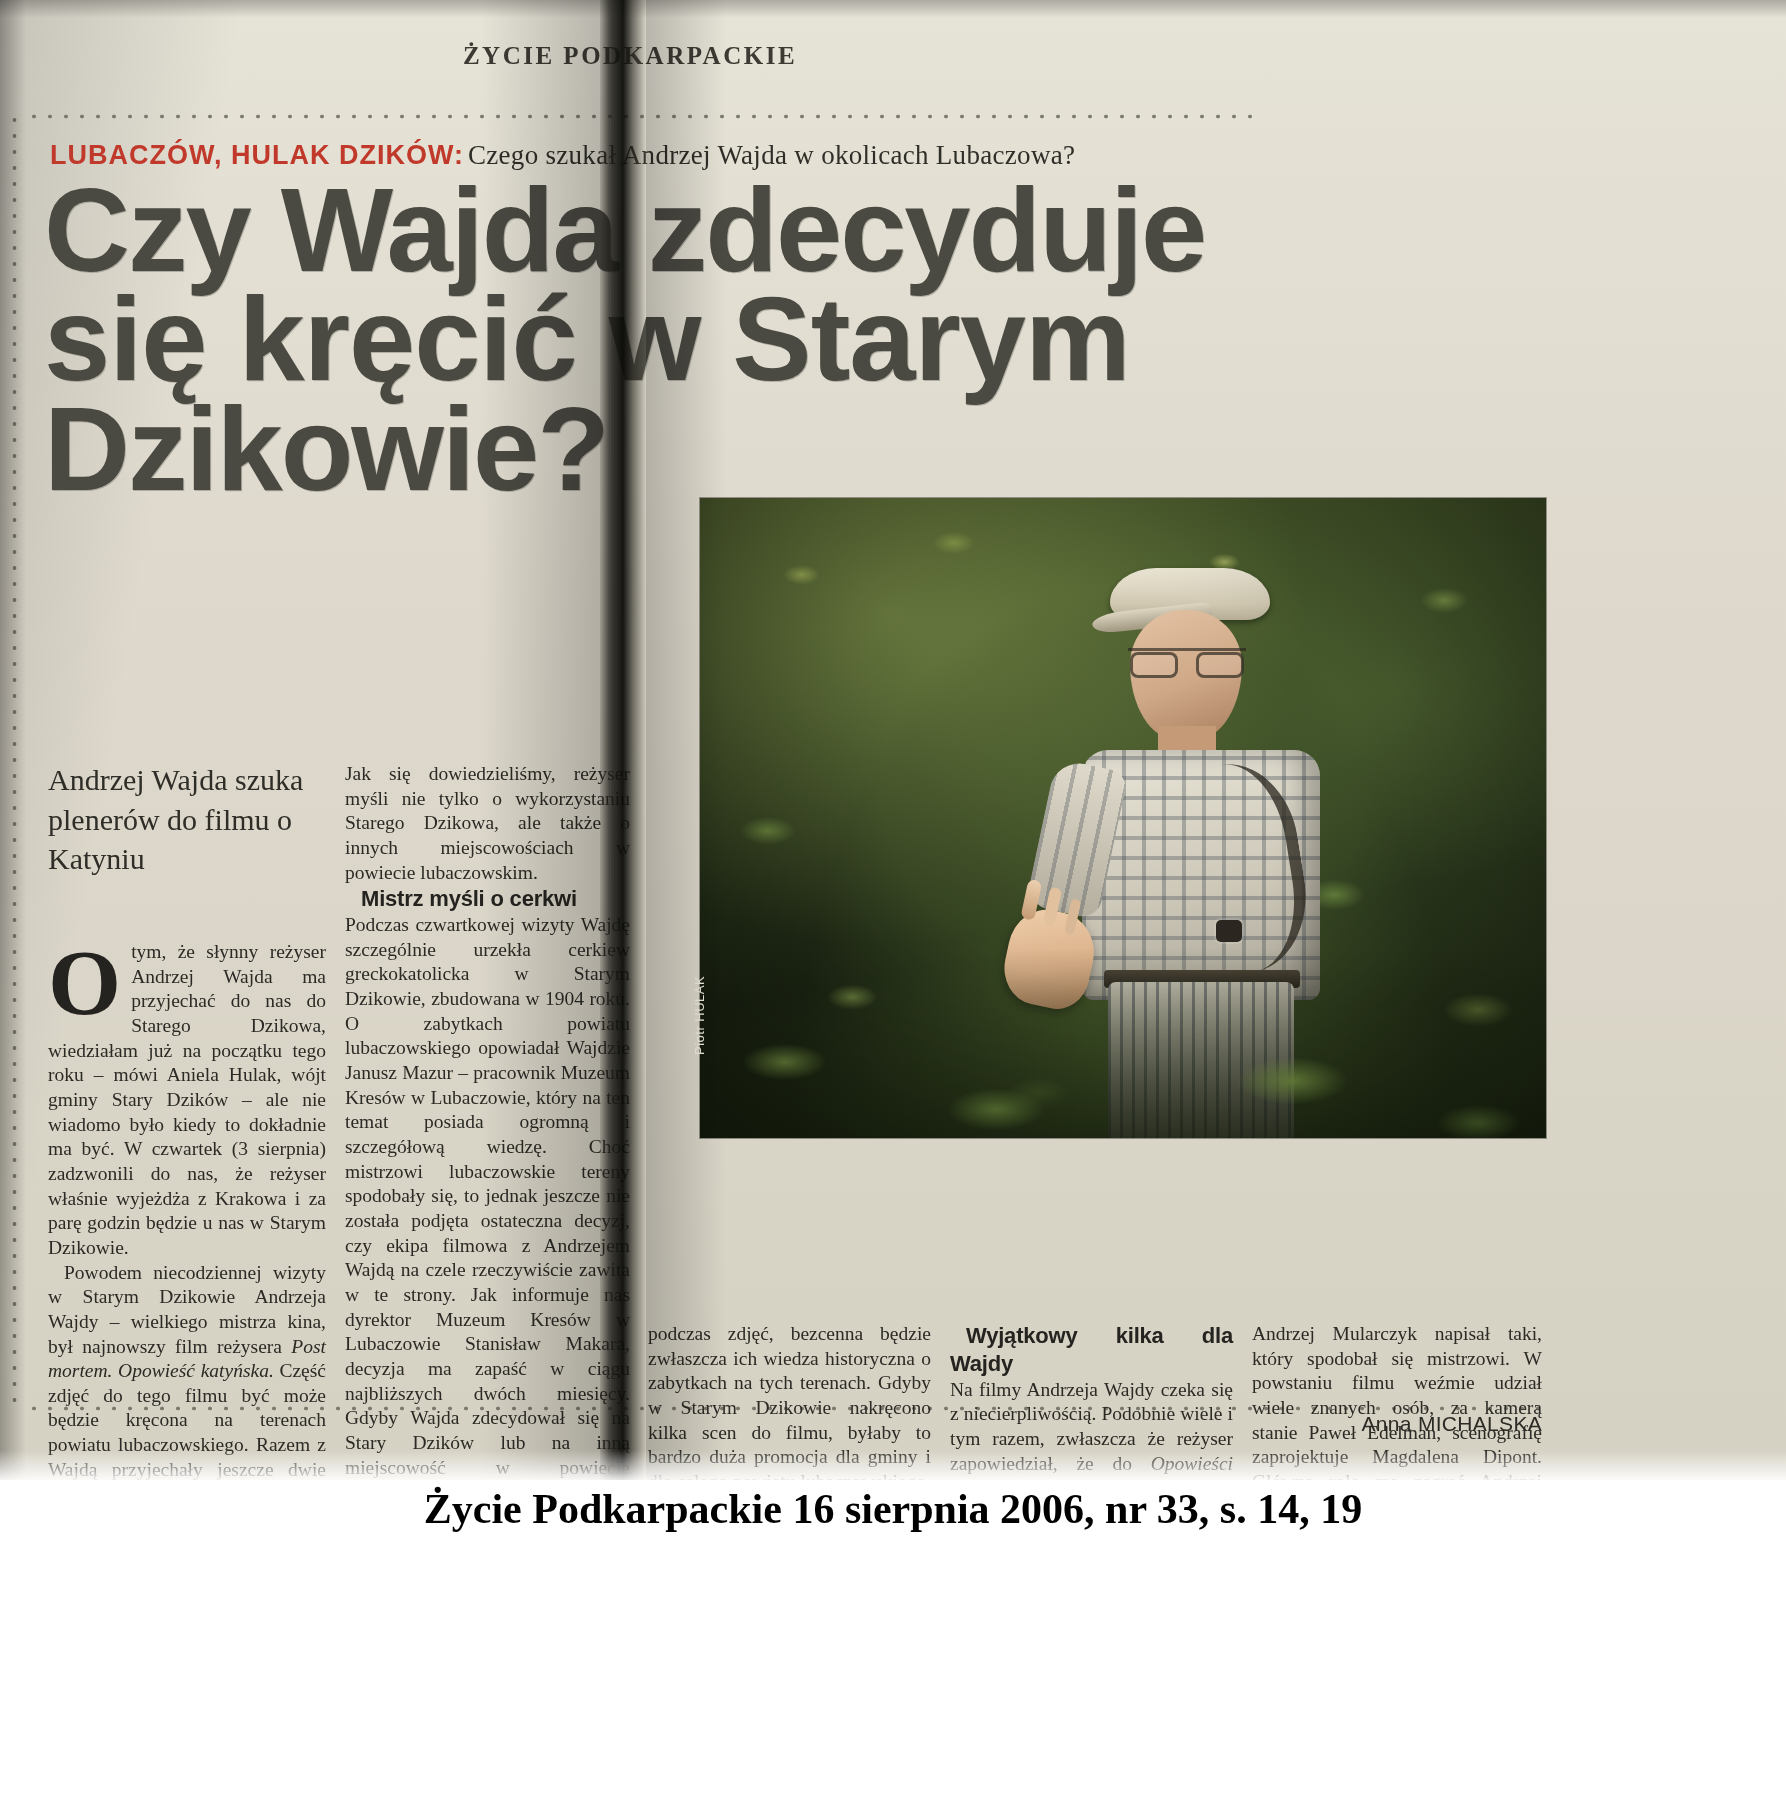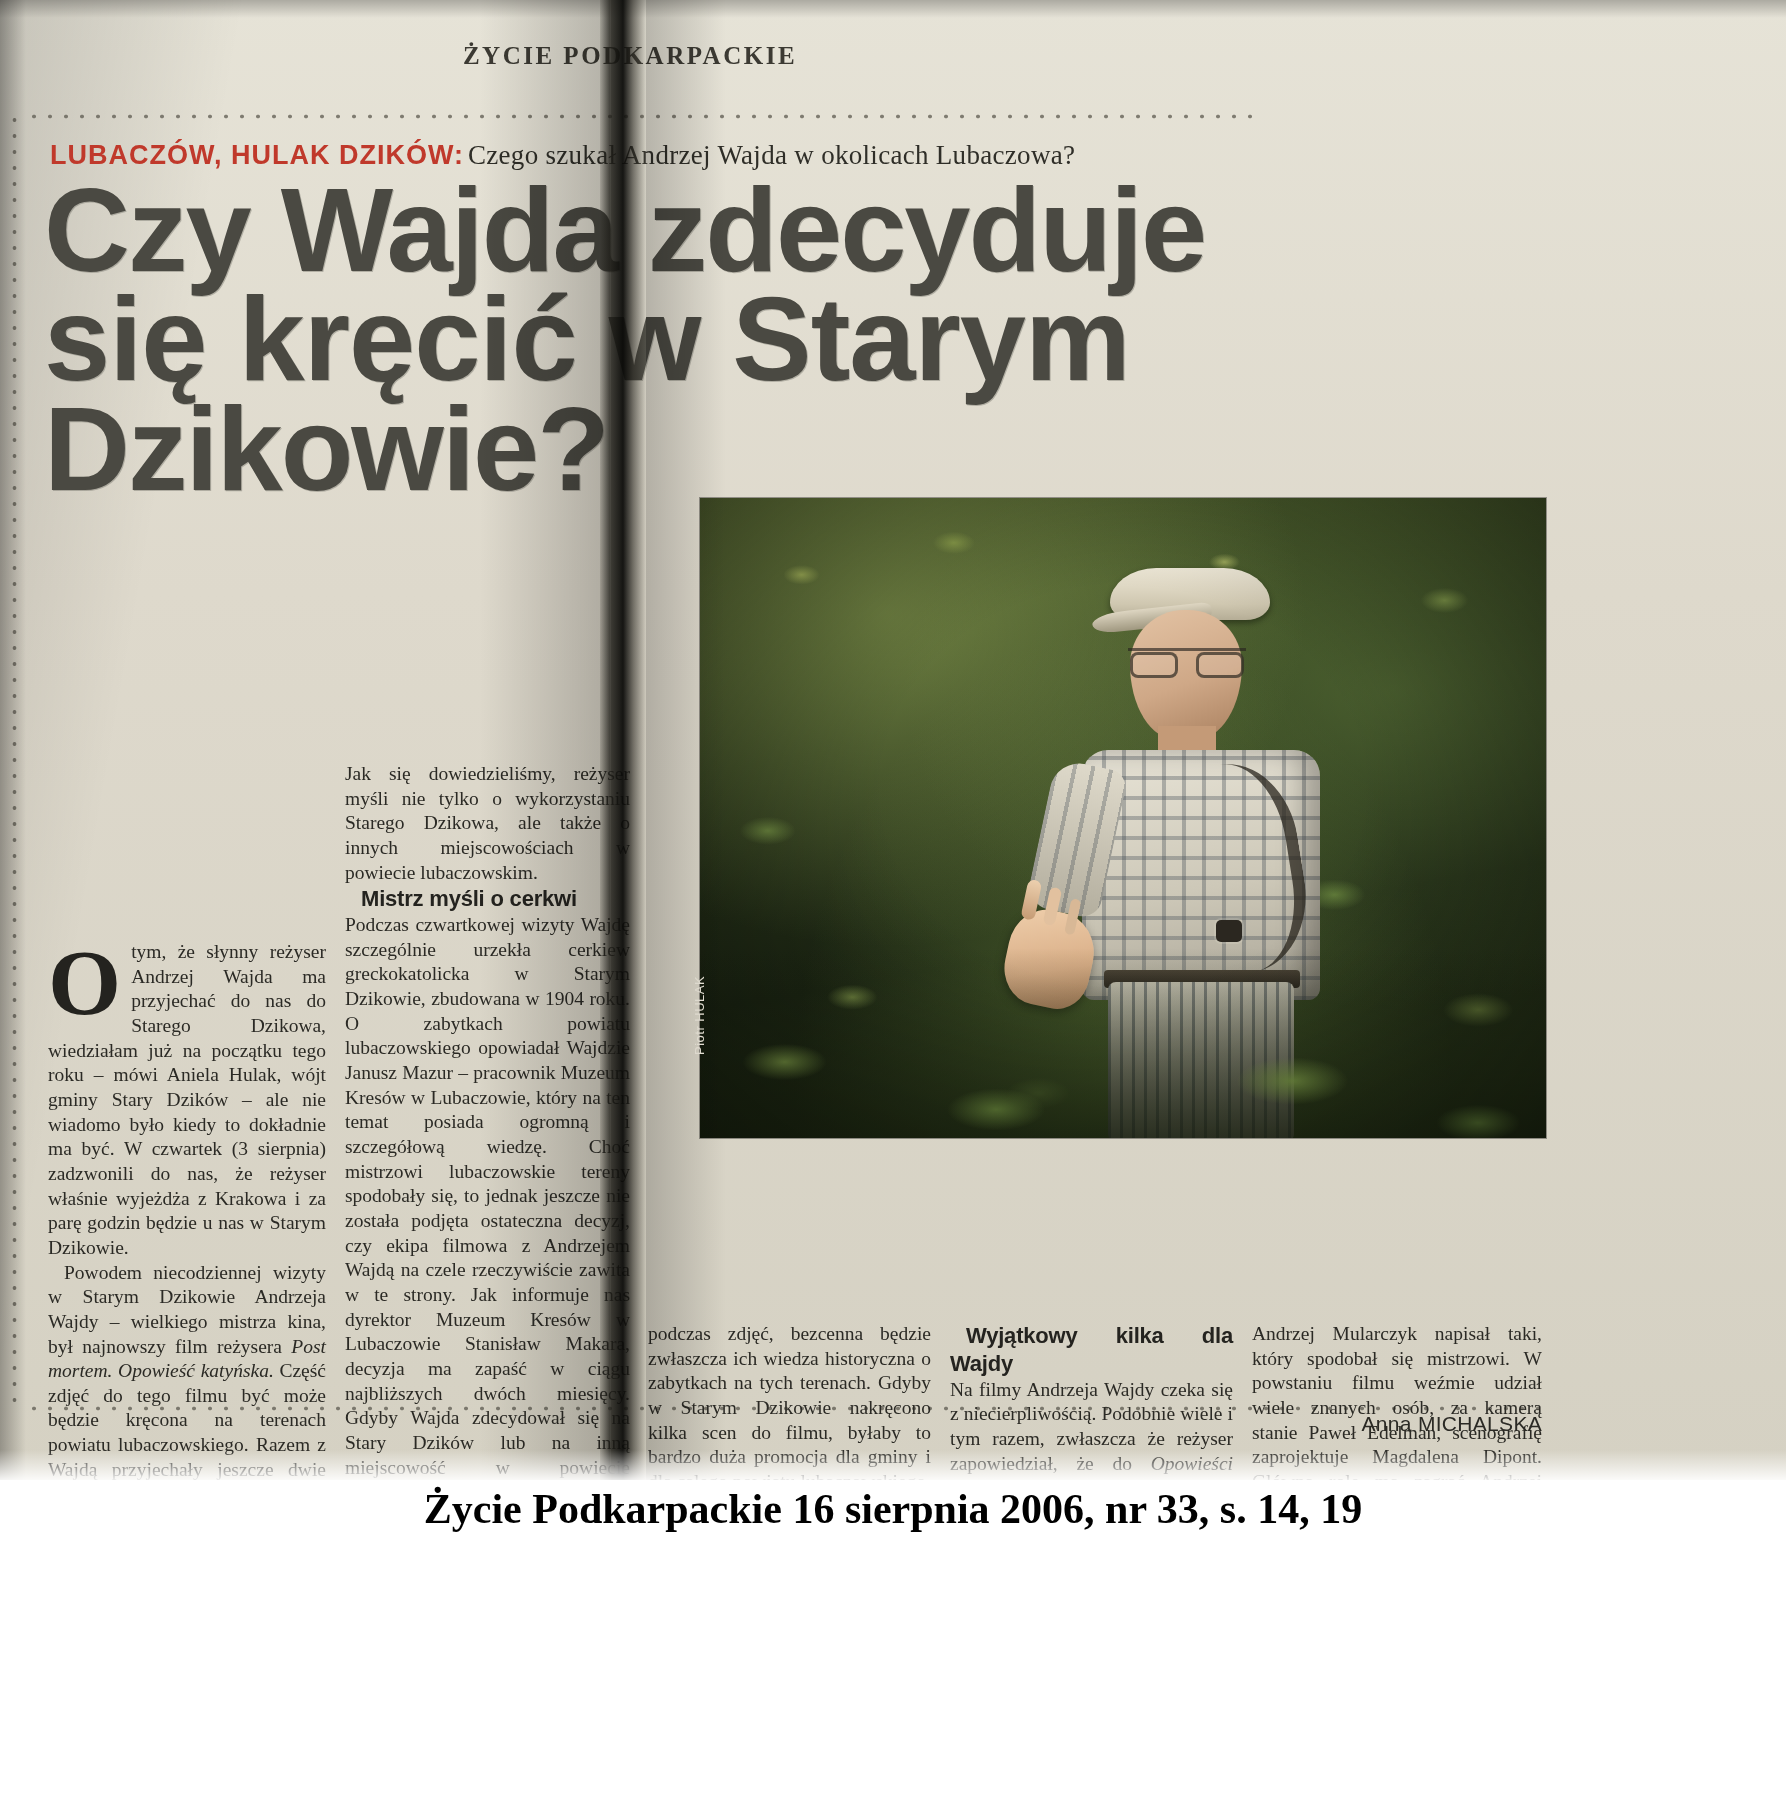--- a/index.html
+++ b/index.html
@@ -393,20 +393,21 @@
     <span class="kicker">LUBACZÓW, HULAK DZIKÓW:</span>
     <span class="kicker-rest">Czego szukał Andrzej Wajda w okolicach Lubaczowa?</span>
   </div>
 
   <div class="headline">
     <div class="l1">Czy Wajda zdecyduje</div>
     <div class="l2">się kręcić w Starym</div>
     <div class="l3">Dzikowie?</div>
   </div>
 
+  <div class="deck">Andrzej Wajda szuka plenerów do filmu o Katyniu</div>
 
   <div class="photo">
     <div class="ph-bg"></div>
     <div class="ph-leaves"></div>
     <div class="ph-figure">
       <div class="ph-cap"></div>
       <div class="ph-cap-brim"></div>
       <div class="ph-face"></div>
       <div class="ph-glasses"></div>
       <div class="ph-neck"></div>

